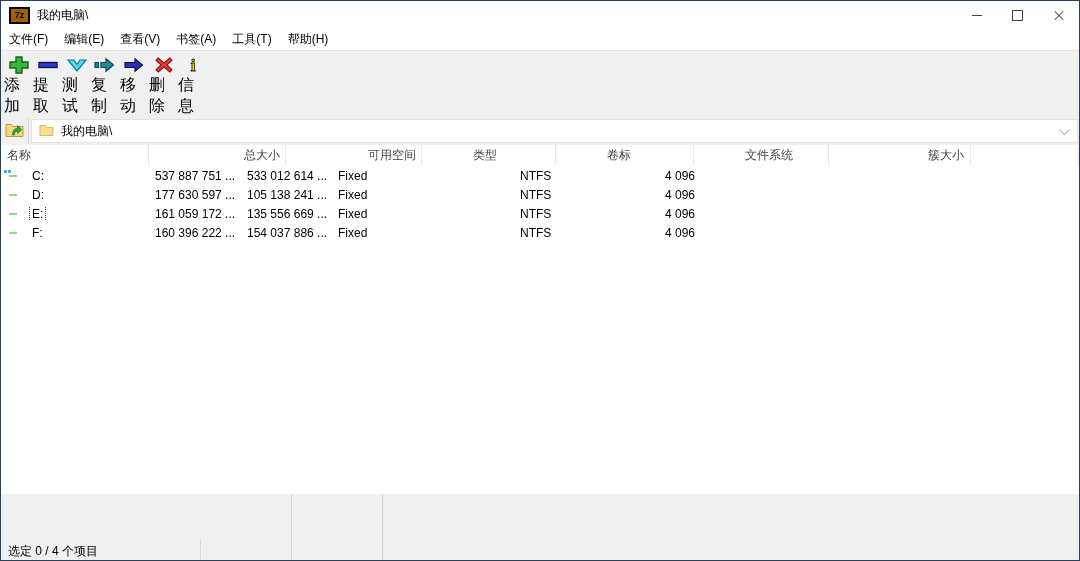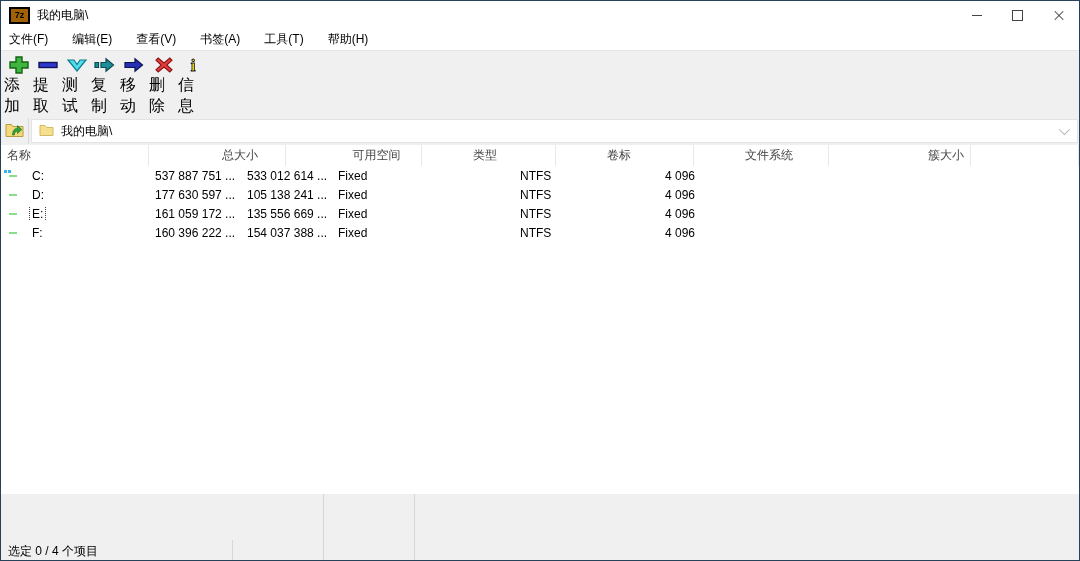--- a/index.html
+++ b/index.html
@@ -23,21 +23,21 @@
   .ctrl-btn { width:41px; display:flex; align-items:center; justify-content:center; }
   .glyph-min { width:10px; height:1px; background:#444; }
   .glyph-max { width:9px; height:9px; border:1px solid #444; }
   .glyph-close { position:relative; width:12px; height:12px; }
   .glyph-close::before,.glyph-close::after {
     content:""; position:absolute; left:0; top:5.5px; width:12px; height:1px; background:#444;
   }
   .glyph-close::before { transform:rotate(45deg); }
   .glyph-close::after  { transform:rotate(-45deg); }
   
-  .menubar { flex:0 0 21px; display:flex; align-items:center; background:#fff;gap:8px; }
+  .menubar { flex:0 0 21px; display:flex; align-items:center; background:#fff; }
   .menu-item { padding:2px 8px; cursor:default; }
   
   .toolbar {
     flex:0 0 45px; background:#f0f0f0; border-top:1px solid #e6e6e6;
     display:flex; align-items:flex-start; padding:5px 0 0 3px; box-sizing:border-box;
   }
   .tb-btn { width:29px; display:flex; flex-direction:column; align-items:center; }
   .tb-icon { height:18px; display:flex; align-items:center; justify-content:center; }
   .tb-label { font-size:16px; margin-top:1px; }
   
@@ -54,21 +54,21 @@
     border-right:1.6px solid #b4b4b4; border-bottom:1.6px solid #b4b4b4;
     transform:rotate(45deg) translateY(-2px);
   }
   
   .cols { display:grid; grid-template-columns:148px 92px 91px 89px 93px 90px 97px 1fr; }
   .lheader { flex:0 0 21px; background:#fff; color:#444; align-items:stretch;gap:45px; }
   .hcell {
     line-height:20px; border-right:1px solid #e8e8e8; padding:0 6px;
     white-space:nowrap; overflow:hidden; box-sizing:border-box;
   }
-  .right { text-align:center; padding-right:5px; }
+  .right { text-align:right; padding-right:5px; }
   .cluster-col { text-align:right; }
   .listarea { flex:1; background:#fff; overflow:hidden; }
   .row { height:19px; align-items:center; }
   .cell { padding:0 6px; white-space:nowrap; overflow:hidden; }
   .name-cell { display:flex; align-items:center; padding-left:6px; gap:0; }
   .icon-wrap { position:relative; width:16px; height:10px; margin-right:7px; flex:0 0 16px; }
   .drive-icon {
     width:16px; height:9px; border-radius:2px;
     background:linear-gradient(#6d767a 0%, #49525700 0%, #454d52 100%);
     background-color:#454d52; position:relative;
@@ -78,21 +78,21 @@
   .win-badge { position:absolute; top:-5px; left:-3px; width:8px; height:8px; }
   .win-badge::before {
     content:""; position:absolute; width:3px; height:3px; background:#35b3e8;
     box-shadow:4px 0 #35b3e8, 0 4px #35b3e8, 4px 4px #35b3e8;
   }
   .name-text { padding:0 2px; }
   .focused { outline:1px dotted #444; }
   
   .statusbar { flex:0 0 20px; background:#f0f0f0; border-top:1px solid #fff; display:flex; box-sizing:border-box; }
   .sb { border-right:1px solid #d7d7d7; box-sizing:border-box; padding:3px 7px 0 7px; white-space:nowrap; }
-  .sb1 { width:232px;margin-top:46px; } .sb2 { width:91px; } .sb3 { width:91px; }
+  .sb1 { width:200px;margin-top:46px; } .sb2 { width:91px; } .sb3 { width:91px; }
   .sb4 { flex:1; border-right:none; }
 </style>
 </head>
 <body>
 
 <div class="window">
 
   <div class="titlebar">
     <div class="app-icon">7z</div>
     <div class="title-text">我的电脑\</div>
@@ -255,21 +255,21 @@
       <div class="cell cluster-col">4 096</div>
       <div class="cell"></div>
     </div>
 
     <div class="row cols">
       <div class="cell name-cell">
         <span class="icon-wrap"><span class="drive-icon"></span></span>
         <span class="name-text">F:</span>
       </div>
       <div class="cell right">160 396 222 ...</div>
-      <div class="cell right">154 037 388 ...</div>
+      <div class="cell right">154 037 886 ...</div>
       <div class="cell">Fixed</div>
       <div class="cell"></div>
       <div class="cell">NTFS</div>
       <div class="cell cluster-col">4 096</div>
       <div class="cell"></div>
     </div>
 
   </div>
 
   <div class="statusbar">

